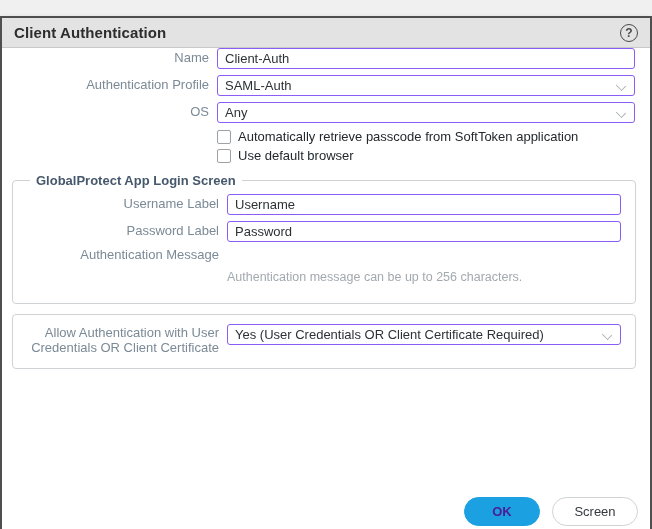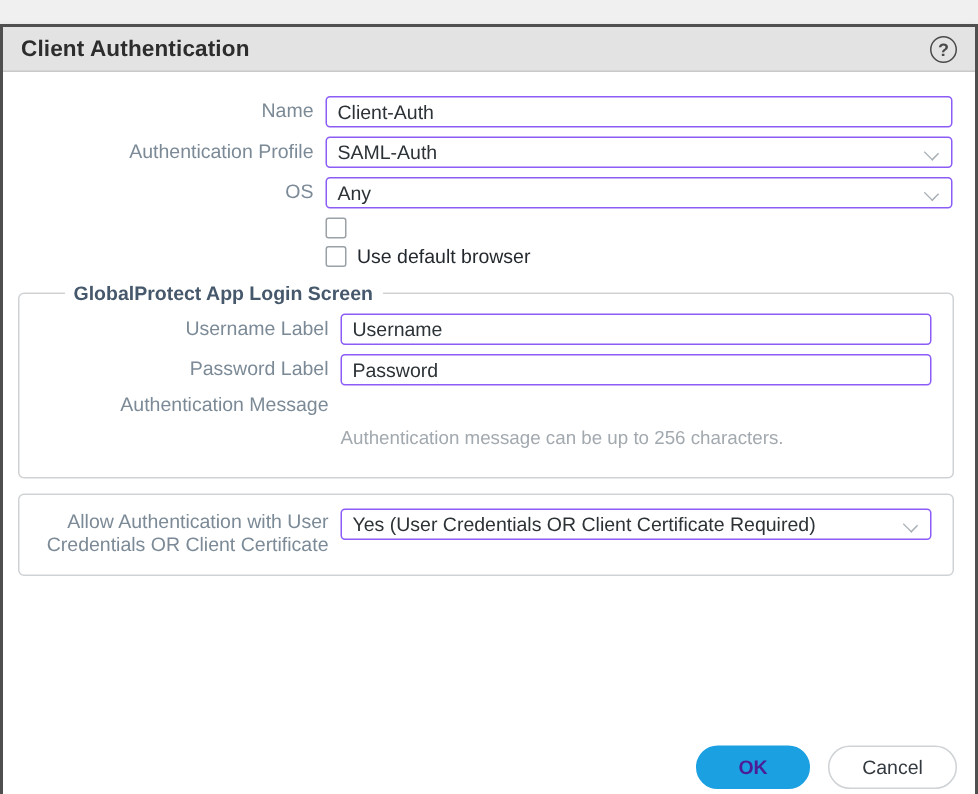--- a/index.html
+++ b/index.html
@@ -41,21 +41,21 @@
     color: #4a4a4a;
     font-size: 12px;
     font-weight: 700;
     display: flex;
     align-items: center;
     justify-content: center;
     cursor: pointer;
     line-height: 1;
   }
   
-  .body { padding-top: 16px; }
+  .body { padding-top: 0; }
   .row {
     display: grid;
     grid-template-columns: 195px 1fr;
     column-gap: 8px;
     align-items: center;
     margin: 0 15px 6px 12px;
   }
   .row .lbl {
     text-align: right;
     font-size: 13px;
@@ -115,21 +115,21 @@
     border: 1px solid #cfd3d6;
     border-radius: 4px;
     margin: 10px 14px 0 10px;
     padding: 6px 8px 12px 8px;
   }
   fieldset.section legend {
     font-size: 13px;
     font-weight: 700;
     color: #46586b;
     padding: 0 6px;
-    margin-left: 22px;
+    margin-left: 9px;
   }
   fieldset .row { margin: 0 6px 6px 0; grid-template-columns: 198px 1fr; }
   .textarea-row { align-items: start; }
   .textarea {
     height: 80px;
     border: 1px solid #c6cacd;
     border-radius: 3px;
     background: #fff;
     font-size: 13px;
     color: #2c3236;
@@ -214,20 +214,21 @@
     <div class="row">
       <span class="lbl">OS</span>
       <div class="control select">
         <span>Any</span>
         <span class="chevron"></span>
       </div>
     </div>
 
     <div class="checkbox-row">
       <span class="checkbox-box"></span>
+      <span class="checkbox-lbl">Automatically retrieve passcode from SoftToken application</span>
     </div>
 
     <div class="checkbox-row">
       <span class="checkbox-box"></span>
       <span class="checkbox-lbl">Use default browser</span>
     </div>
 
     <fieldset class="section">
       <legend>GlobalProtect App Login Screen</legend>
 
@@ -264,16 +265,16 @@
             <span class="chevron"></span>
           </div>
         </div>
       </div>
     </div>
 
   </div>
 
   <div class="footer">
     <button class="btn btn-primary">OK</button>
-    <button class="btn btn-secondary">Cancel</button>
+    <button class="btn btn-secondary">Screen</button>
   </div>
 
 </div>
 
 </body></html>

